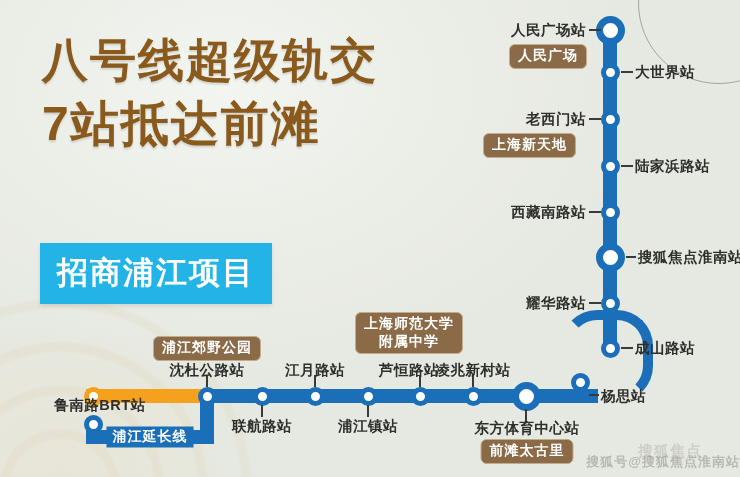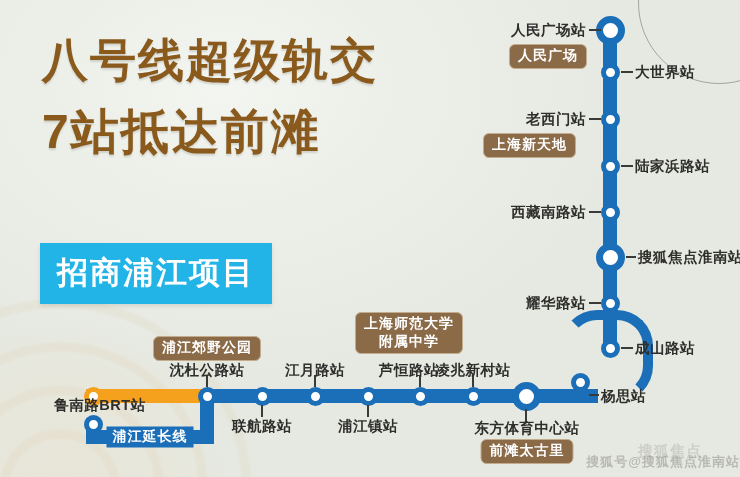--- a/index.html
+++ b/index.html
@@ -53,21 +53,21 @@
     border:1.6px solid rgba(110,110,100,.55);
     pointer-events:none;
   }
   
   .headline{position:absolute;left:42px;top:36px;}
   .hl{
     color:#8a5a1d;font-weight:bold;letter-spacing:2px;line-height:1.08;
     text-shadow:0 2px 2px rgba(0,0,0,.13);
   }
   .hl1{font-size:46px;}
-  .hl2{font-size:48px;margin-top:20px;}
+  .hl2{font-size:48px;margin-top:12px;}
   
   .proj-badge{
     position:absolute;left:40px;top:243px;
     background:#22b4e6;color:#ffffff;
     font-size:31px;font-weight:bold;letter-spacing:2px;
     padding:9px 17px 10px 17px;
     box-shadow:0 2px 4px rgba(0,0,0,.10);
   }
   
   .line{position:absolute;background:#1b6fb8;}

